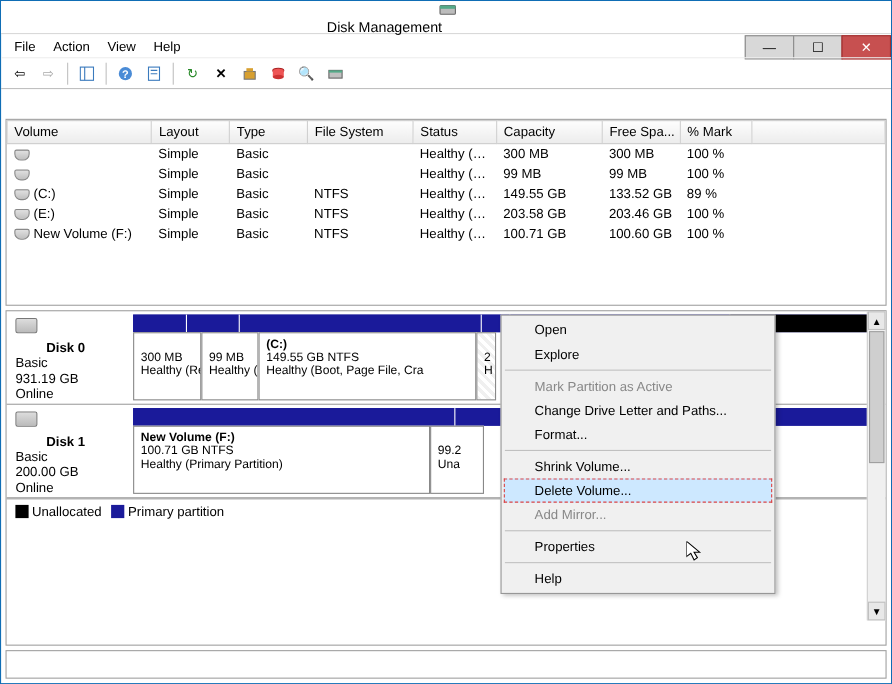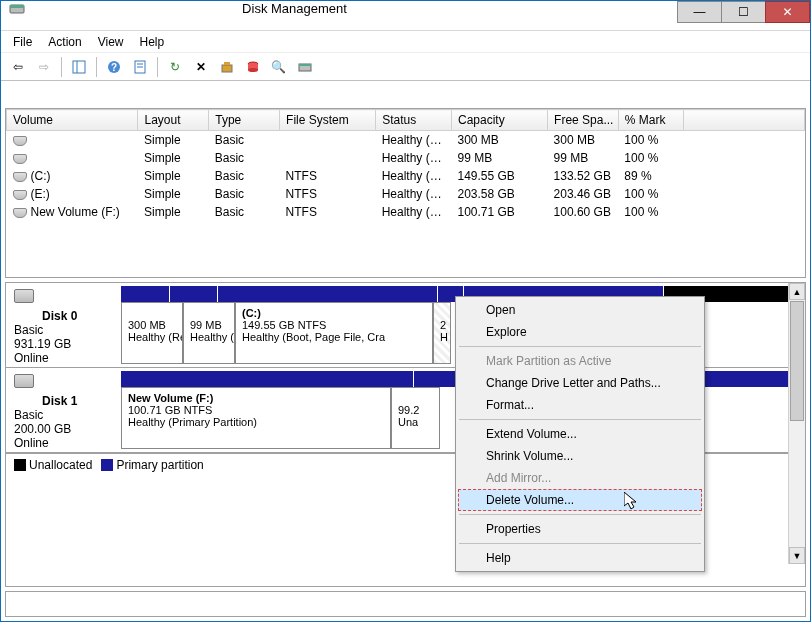--- a/index.html
+++ b/index.html
@@ -1,18 +1,18 @@
 <!DOCTYPE html>
 <html><head>
 <meta charset="utf-8">
 <style>
   * { box-sizing: border-box; }
   body { margin:0; font-family:"Segoe UI",Tahoma,sans-serif; font-size:12px; background:#fff; color:#000; user-select:none; }
   .window { width:811px; height:622px; border:1px solid #0f6db5; display:flex; flex-direction:column; }
-  .titlebar { height:30px; background:linear-gradient(#fff,#fff); border-bottom:1px solid #d9d9d9; display:flex; padding:0 0 0 8px; }
+  .titlebar { height:30px; background:linear-gradient(#fff,#fff); border-bottom:1px solid #d9d9d9; display:flex; align-items:center; padding:0 0 0 8px;flex-direction:column; }
   .titlebar-icon { width:16px; height:16px; margin-right:6px; }
   .titlebar-title { flex:1; text-align:center; font-size:13px; margin-right:120px; }
   .winbtns { display:flex; margin-left:auto; }
   .winbtn { width:45px; height:22px; border:1px solid #888; background:#d8d8d8; display:flex; align-items:center; justify-content:center; margin-left:-1px; font-family:Arial; }
   .winbtn.close { background:#c75050; color:#fff; border-color:#a03030; }
   .glyph { display:inline-block; }
   .menubar { height:22px; display:flex; align-items:center; padding:0 4px; border-bottom:1px solid #eee; }
   .menuitem { padding:2px 8px; }
   .toolbar { height:28px; display:flex; align-items:center; padding:0 6px; gap:4px; border-bottom:1px solid #c0c0c0; }
   .tbtn { width:22px; height:22px; display:flex; align-items:center; justify-content:center; }
@@ -34,21 +34,21 @@
   .parts { flex:1; display:flex; gap:0; }
   .part { border:1px solid #888; background:#fff; padding:4px 6px; font-size:11px; overflow:hidden; white-space:nowrap; }
   .part b { font-size:11px; }
   .part.hatched { background-image:repeating-linear-gradient(45deg,#f0f0f0,#f0f0f0 3px,#fff 3px,#fff 6px); }
   .legend { height:22px; border-top:1px solid #a0a0a0; display:flex; align-items:center; padding:0 8px; gap:3px; font-size:12px; }
   .sw { width:12px; height:12px; display:inline-block; }
   .scrollbar { position:absolute; right:0; top:0; bottom:22px; width:17px; background:#f0f0f0; border-left:1px solid #d0d0d0; }
   .sb-btn { height:17px; background:#e8e8e8; border:1px solid #c0c0c0; display:flex; align-items:center; justify-content:center; font-size:9px; }
   .sb-thumb { position:absolute; left:1px; right:1px; top:18px; height:120px; background:#cfcfcf; border:1px solid #a0a0a0; }
   .statusbar { height:26px; border:1px solid #a0a0a0; margin-top:4px; }
-  .context-menu { position:absolute; top:296px; left:455px; width:250px; background:#f0f0f0; border:1px solid #979797; box-shadow:2px 2px 4px rgba(0,0,0,0.25); padding:2px; z-index:50; }
+  .context-menu { position:absolute; top:286px; left:455px; width:250px; background:#f0f0f0; border:1px solid #979797; box-shadow:2px 2px 4px rgba(0,0,0,0.25); padding:2px; z-index:50; }
   .cm-item { padding:4px 8px 4px 28px; font-size:12px; }
   .cm-item.disabled { color:#888; }
   .cm-item.hover { background:#cde8ff; border:1px dashed #d44; padding:3px 7px 3px 27px; }
   .cm-sep { height:1px; background:#c0c0c0; margin:3px 1px; }
   .cursor { position:absolute; top:492px; left:624px; z-index:60; pointer-events:none; }
   .disk-icon { display:inline-block; width:20px; height:14px; border:1px solid #777; border-radius:2px; background:linear-gradient(#ddd,#bbb); margin-bottom:3px; }
   .cd-icon { display:inline-block; width:16px; height:16px; border:1px solid #777; border-radius:50%; background:radial-gradient(#fff,#bbb); }
 </style>
 </head>
 <body>
@@ -293,24 +293,23 @@
   </div>
 
   <div class="context-menu" id="ctx">
       <div class="cm-item">Open</div>
       <div class="cm-item">Explore</div>
       <div class="cm-sep"></div>
       <div class="cm-item disabled">Mark Partition as Active</div>
       <div class="cm-item">Change Drive Letter and Paths...</div>
       <div class="cm-item">Format...</div>
       <div class="cm-sep"></div>
-      <div class="cm-item">Extend Volume...</div>
       <div class="cm-item">Shrink Volume...</div>
+      <div class="cm-item hover">Delete Volume...</div>
       <div class="cm-item disabled">Add Mirror...</div>
-      <div class="cm-item hover">Delete Volume...</div>
       <div class="cm-sep"></div>
       <div class="cm-item">Properties</div>
       <div class="cm-sep"></div>
       <div class="cm-item">Help</div>
     </div>
 
   <svg class="cursor" width="18" height="18">
       <polygon points="0,0 0,14 4,11 7,17 10,15 7,10 12,10" fill="#fff" stroke="#000"></polygon>
     </svg>
 

